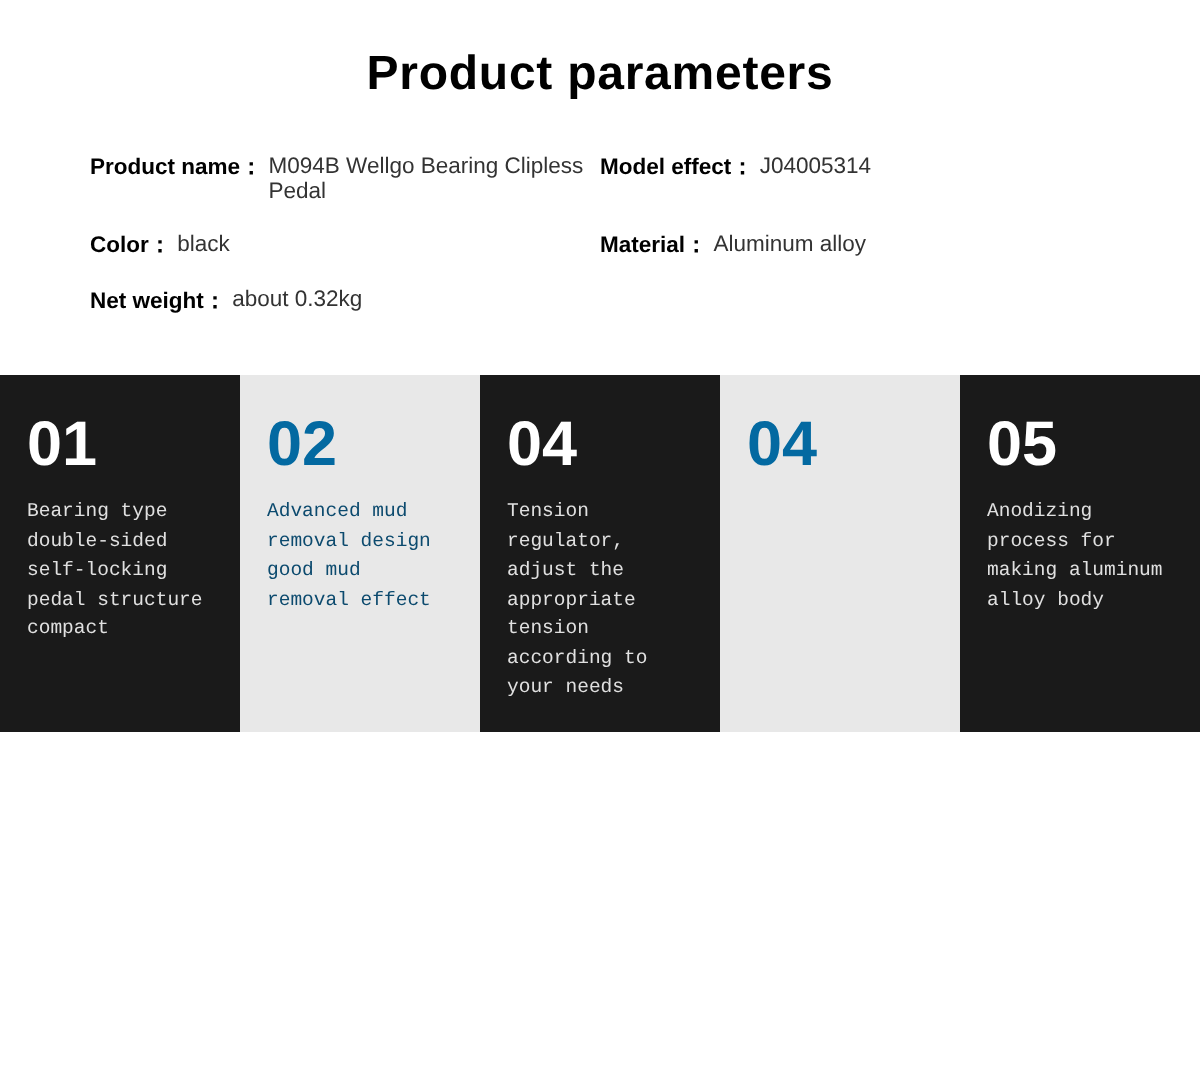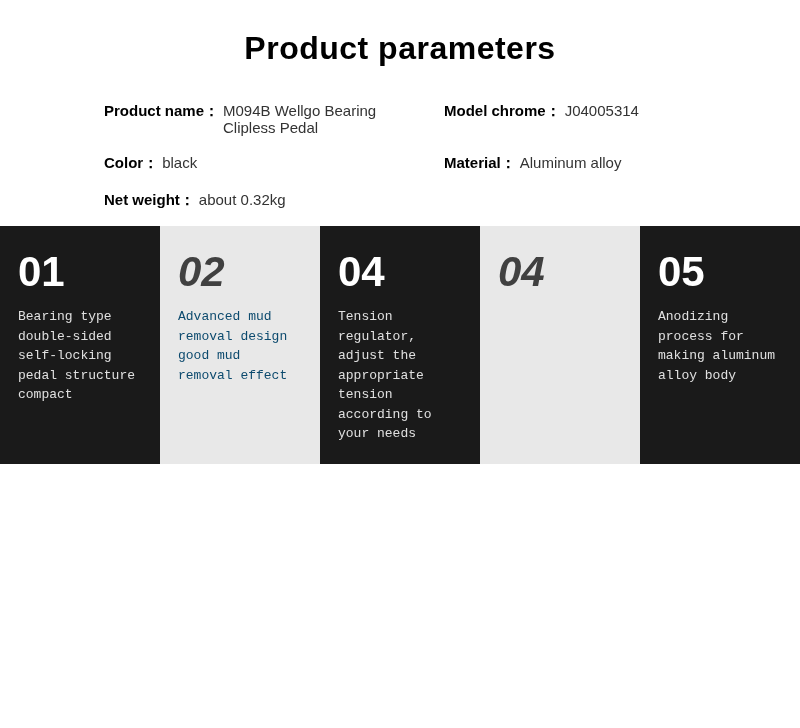--- a/index.html
+++ b/index.html
@@ -15,21 +15,21 @@
       font-family: Arial, sans-serif;
     }
 
     .page-container {
       width: 800px;
       background: #fff;
     }
 
     
     .params-section {
-      padding: 30px 60px 16px 60px;
+      padding: 30px 60px 40px 60px;
       background: #fff;
     }
 
     .page-title {
       text-align: center;
       font-size: 32px;
       font-weight: 900;
       color: #000;
       margin-bottom: 35px;
       letter-spacing: 0.5px;
@@ -39,21 +39,20 @@
       display: grid;
       grid-template-columns: 1fr 1fr;
       gap: 0;
       row-gap: 18px;
     }
 
     .param-item {
       display: flex;
       align-items: flex-start;
       gap: 4px;
-      margin-left: 44px;
     }
 
     .param-label {
       font-weight: 900;
       font-size: 15px;
       color: #000;
       white-space: nowrap;
     }
 
     .param-value {
@@ -94,22 +93,21 @@
       line-height: 1;
       margin-bottom: 14px;
       text-align: right;
     }
 
     .feature-item.dark .feature-number {
       color: #fff;
     }
 
     .feature-item.light .feature-number {
-      color: #404040;
-      font-style: italic;
+      color: #0369a1;
     }
 
     .feature-text {
       font-size: 13px;
       line-height: 1.5;
       font-weight: 400;
       font-family: Liberation Mono, monospace;
     }
 
     .feature-item.dark .feature-text {
@@ -128,21 +126,21 @@
   <div class="params-section">
     <h1 class="page-title">Product parameters</h1>
 
     <div class="params-grid">
 
       <div class="param-item">
         <span class="param-label">Product name：</span>
         <span class="param-value">M094B Wellgo Bearing Clipless Pedal</span>
       </div>
       <div class="param-item">
-        <span class="param-label">Model chrome：</span>
+        <span class="param-label">Model effect：</span>
         <span class="param-value">J04005314</span>
       </div>
 
       <div class="param-item">
         <span class="param-label">Color：</span>
         <span class="param-value">black</span>
       </div>
 
       <div class="param-item">
         <span class="param-label">Material：</span>

